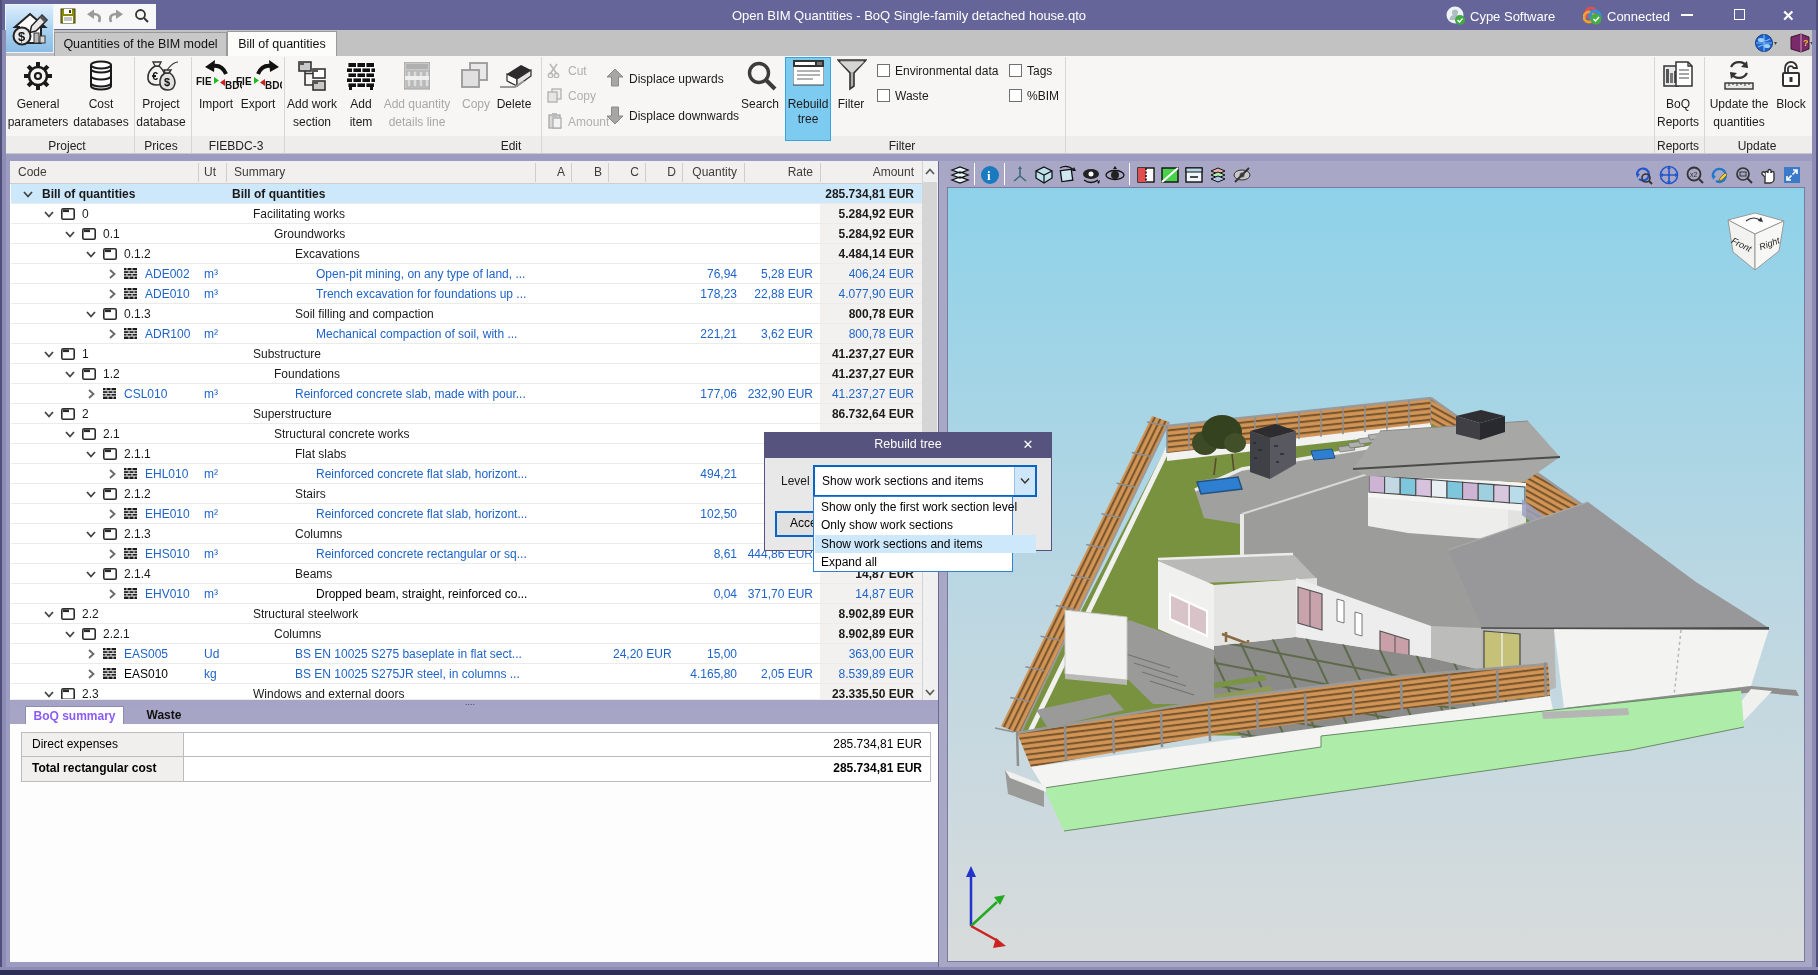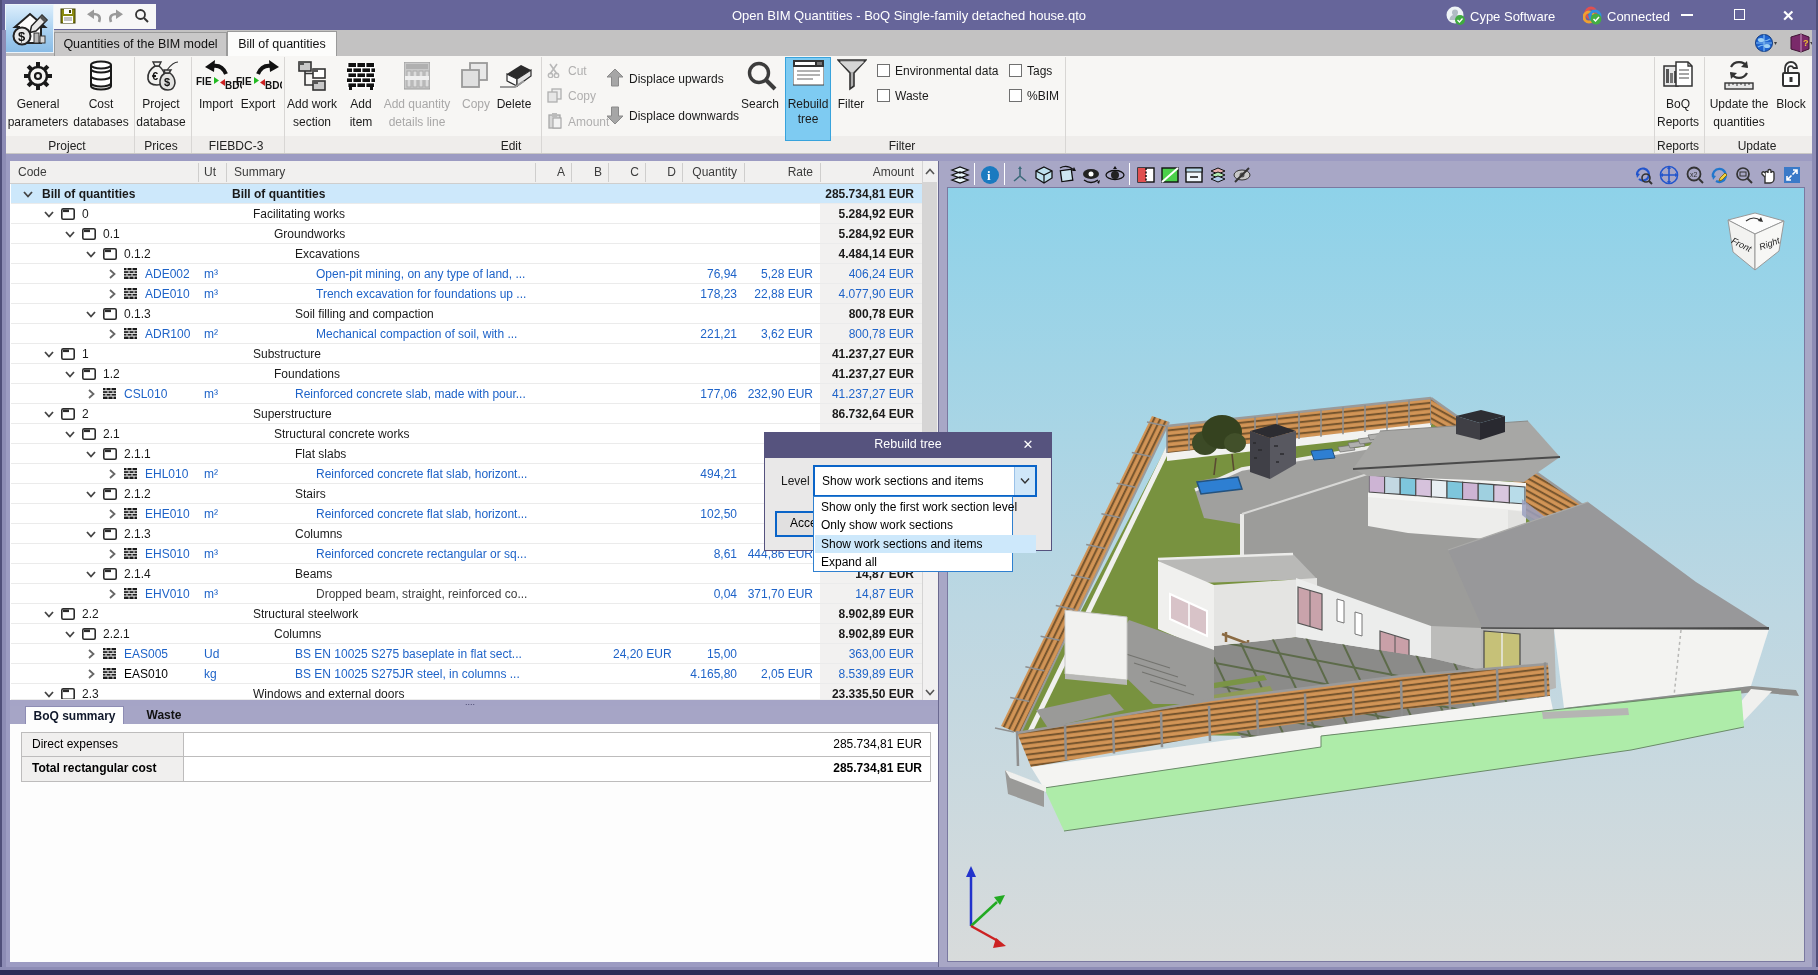--- a/index.html
+++ b/index.html
@@ -595,21 +595,21 @@
     <svg width="10" height="10" viewBox="0 0 10 10" style="position:absolute;left:96px;top:5px;">
       <path d="M3 1 L7.5 5 L3 9" fill="none" stroke="#666" stroke-width="1.8"></path>
     </svg>
     <svg width="13" height="11" viewBox="0 0 13 11" style="position:absolute;left:113px;top:4px;">
       <rect x="0" y="0" width="13" height="11" fill="#1c1c1c"></rect>
       <path d="M0 2.7 h13 M0 5.4 h13 M0 8.1 h13" stroke="#fff" stroke-width="0.9"></path>
       <path d="M3 0 v2.7 M8 0 v2.7 M5 2.7 v2.7 M10 2.7 v2.7 M3 5.4 v2.7 M8 5.4 v2.7 M5 8.1 v2.7 M10 8.1 v2.7" stroke="#fff" stroke-width="0.9"></path>
     </svg>
     <div style="position:absolute;left:134px;top:3px;font-size:12px;color:#1e63c8;white-space:nowrap;">EHV010</div>
     <div style="position:absolute;left:193px;top:3px;font-size:12px;color:#1e63c8;">m³</div>
-    <div style="position:absolute;left:305px;top:3px;font-size:12px;color:#404040;white-space:nowrap;">Dropped beam, straight, reinforced co...</div>
+    <div style="position:absolute;left:305px;top:3px;font-size:12px;color:#000000;white-space:nowrap;">Dropped beam, straight, reinforced co...</div>
     <div style="position:absolute;left:526px;top:3px;width:200px;text-align:right;font-size:12px;color:#1e63c8;">0,04</div>
     <div style="position:absolute;left:602px;top:3px;width:200px;text-align:right;font-size:12px;color:#1e63c8;">371,70 EUR</div>
     <div style="position:absolute;left:703px;top:3px;width:200px;text-align:right;font-size:12px;color:#1e63c8;font-weight:normal;">14,87 EUR</div>
   </div>
 <div class="abs " style="left:11px;top:604px;width:911px;height:20px;border-bottom:1px solid #ebebeb;overflow:hidden;">
     <div style="position:absolute;left:809px;top:0;width:102px;height:20px;background:#f2f1f0;"></div>
     <svg width="10" height="10" viewBox="0 0 10 10" style="position:absolute;left:33px;top:5px;">
       <path d="M1 3 L5 7.5 L9 3" fill="none" stroke="#444" stroke-width="1.8"></path>
     </svg>
     <svg width="14" height="14" viewBox="0 0 14 14" style="position:absolute;left:50px;top:3px;">
@@ -684,21 +684,21 @@
 <svg width="10" height="8" viewBox="0 0 10 8" style="position:absolute;left:925px;top:168px;">
     <path d="M1 6 L5 1.5 L9 6" fill="none" stroke="#555" stroke-width="1.6"></path>
   </svg>
 <svg width="10" height="8" viewBox="0 0 10 8" style="position:absolute;left:925px;top:688px;">
     <path d="M1 2 L5 6.5 L9 2" fill="none" stroke="#555" stroke-width="1.6"></path>
   </svg>
 <div class="abs " style="left:923px;top:182px;width:14px;height:250px;background:#d6d5d5;"></div>
 <div class="abs " style="left:10px;top:700px;width:928px;height:6px;background:#a5a4c6;"></div>
 <div class="abs " style="left:462px;top:701px;width:16px;height:4px;font-size:9px;color:#44436a;line-height:3px;text-align:center;">....</div>
 <div class="abs " style="left:10px;top:706px;width:928px;height:18px;background:#a6a5c6;"></div>
-<div class="abs " style="left:25px;top:706px;width:99px;height:19px;background:#fdfdfd;border:1px solid #8d8cb3;border-bottom:none;font-weight:bold;font-size:12px;text-align:center;line-height:18px;color:#0f172a;">BoQ summary</div>
+<div class="abs " style="left:25px;top:706px;width:99px;height:19px;background:#fdfdfd;border:1px solid #8d8cb3;border-bottom:none;font-weight:bold;font-size:12px;text-align:center;line-height:18px;color:#8b5cf6;">BoQ summary</div>
 <div class="abs " style="left:133px;top:706px;width:62px;height:18px;font-weight:bold;font-size:12px;text-align:center;line-height:18px;color:#111;">Waste</div>
 <div class="abs " style="left:10px;top:724px;width:928px;height:238px;background:#fdfdfd;"></div>
 <div class="abs " style="left:21px;top:732px;width:910px;height:25px;border:1px solid #bdbcbc;background:#fff;">
     <div style="position:absolute;left:0;top:0;width:162px;height:23px;background:#f0efee;border-right:1px solid #bdbcbc;font-size:12px;padding:4px 0 0 10px;">Direct expenses</div>
     <div style="position:absolute;right:8px;top:4px;font-size:12px;">285.734,81 EUR</div>
   </div>
 <div class="abs " style="left:21px;top:756px;width:910px;height:26px;border:1px solid #bdbcbc;background:#fff;">
     <div style="position:absolute;left:0;top:0;width:162px;height:24px;background:#f0efee;border-right:1px solid #bdbcbc;font-size:12px;font-weight:bold;padding:4px 0 0 10px;">Total rectangular cost</div>
     <div style="position:absolute;right:8px;top:4px;font-size:12px;font-weight:bold;">285.734,81 EUR</div>
   </div>

